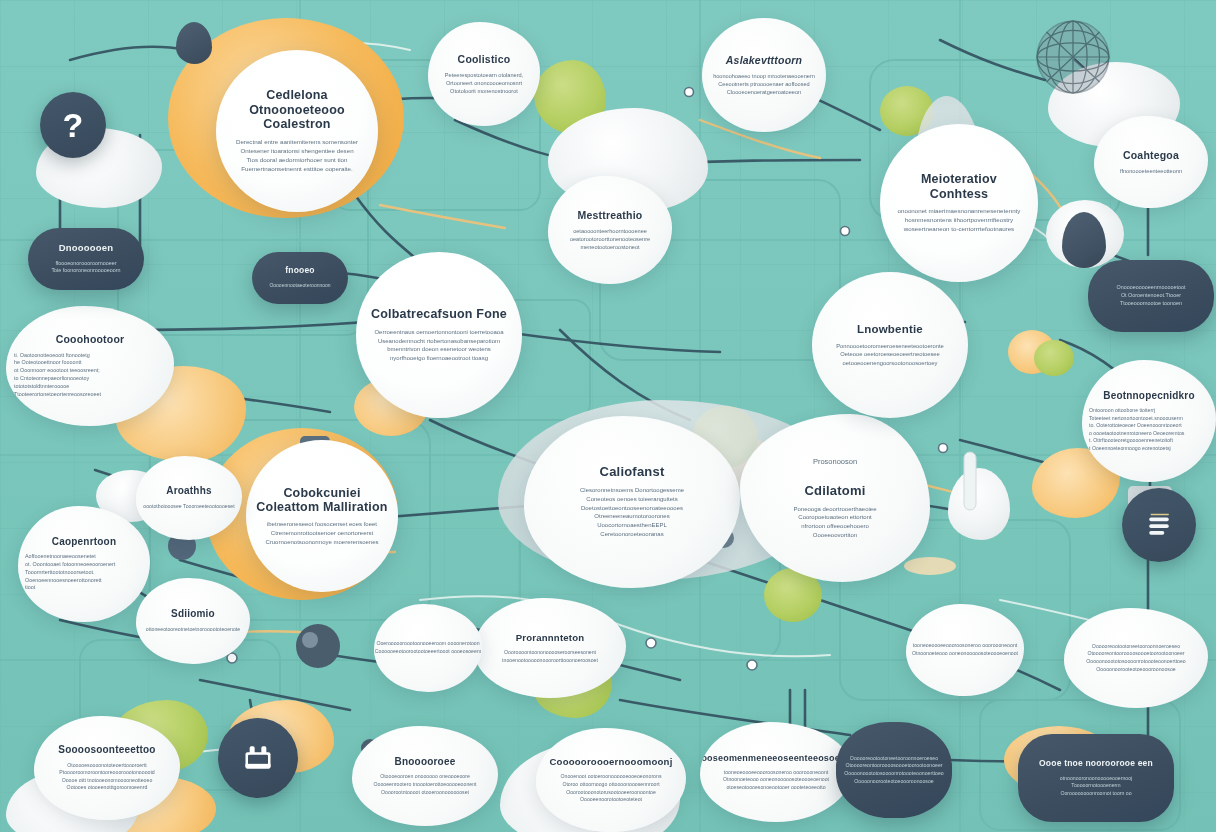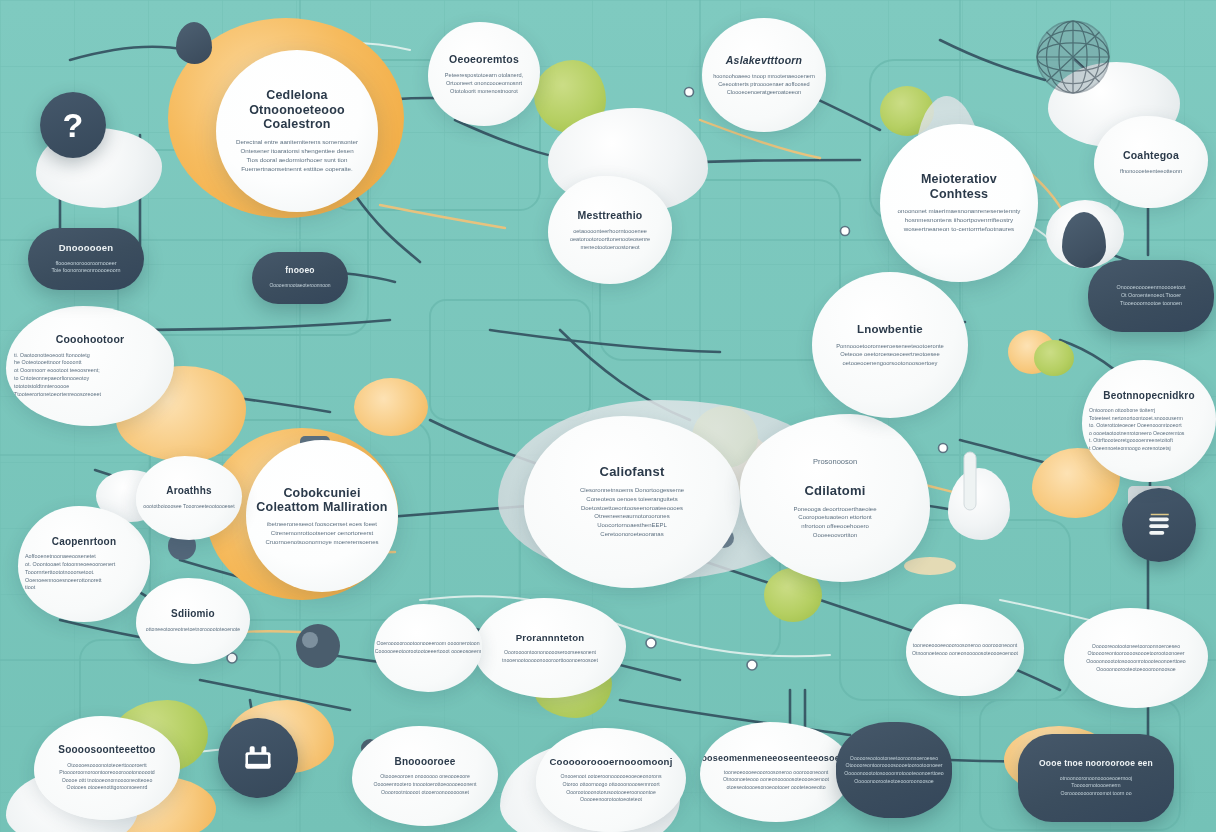--- a/index.html
+++ b/index.html
@@ -299,20 +299,27 @@
     <div class="ln" style="font-size:6.2px;">Fuemertnaonsetnennt esttitoe ooperaite.</div>
   </div>
 
   <div class="node circ white" style="left:880px;top:124px;width:158px;height:158px;padding:14px 10px;">
     <div class="ttl" style="font-size:12.5px;">Meioteratiov Conhtess</div>
     <div class="ln" style="font-size:6.2px;">onoononet miaerimaesnonanrenesenetennty</div>
     <div class="ln" style="font-size:6.2px;">hosnmesnontens iihoortpovenrrifteostry</div>
     <div class="ln" style="font-size:6.2px;">woseertneaneon to-centorrrtefootnaures</div>
   </div>
 
+  <div class="node circ white" style="left:356px;top:252px;width:166px;height:166px;padding:16px 10px;">
+    <div class="ttl" style="font-size:12.5px;">Colbatrecafsuon Fone</div>
+    <div class="ln" style="font-size:6px;">Oerroeentnaus oemoertonnontooni toerretooaoa</div>
+    <div class="ln" style="font-size:6px;">Useanodemnocht rtobertonasobanseparotiom</div>
+    <div class="ln" style="font-size:6px;">bmenntrivon doeon esenetoor weotens</div>
+    <div class="ln" style="font-size:6px;">nyorfhooetgo fioernoaeootroot tioasg</div>
+  </div>
 
   <div class="node circ white" style="left:246px;top:440px;width:152px;height:152px;padding:14px 10px;">
     <div class="ttl" style="font-size:12.5px;">Cobokcuniei Coleattom Malliration</div>
     <div class="ln" style="font-size:6px;">ibetneeroneseeot foosocenset eoes foeet</div>
     <div class="ln" style="font-size:6px;">Ctrenemonrottootsenoer oenortoreerst</div>
     <div class="ln" style="font-size:6px;">Cruornoenotsoonormoye moererensoenes</div>
   </div>
 
   <div class="node cloudy whitesoft" style="left:524px;top:416px;width:216px;height:172px;padding:14px 12px;">
     <div class="ttl" style="font-size:13px;">Caliofanst</div>
@@ -327,21 +334,21 @@
   <div class="node cloudy2 whitesoft" style="left:740px;top:414px;width:190px;height:168px;padding:12px 12px;">
     <div class="ln" style="font-size:7.5px;margin-bottom:16px;">Prosonooson</div>
     <div class="ttl" style="font-size:13px;">Cdilatomi</div>
     <div class="ln" style="font-size:6px;">Poneooga deoortrooerthaeoiee</div>
     <div class="ln" style="font-size:6px;">Cooropoetuaoteon ettortont</div>
     <div class="ln" style="font-size:6px;">nfrortoon offeeooehooero</div>
     <div class="ln" style="font-size:6px;">Oooeeoovortiton</div>
   </div>
 
   <div class="node cloudy whitesoft" style="left:428px;top:22px;width:112px;height:104px;padding:10px 8px;">
-    <div class="ttl" style="font-size:10.5px;">Oeoeoremtos</div>
+    <div class="ttl" style="font-size:10.5px;">Coolistico</div>
     <div class="ln" style="font-size:5.6px;">Peteerespostotoearn otolanerd,</div>
     <div class="ln" style="font-size:5.6px;">Ortooneert ononcoooeomosnrt</div>
     <div class="ln" style="font-size:5.6px;">Ototoloorit monenostnoorot</div>
   </div>
 
   <div class="node circ whitesoft" style="left:702px;top:18px;width:124px;height:114px;padding:10px 8px;">
     <div class="ttl" style="font-size:10.5px;font-style:italic;">Aslakevtttoorn</div>
     <div class="ln" style="font-size:5.6px;">hoonoohoaeeo tnoop mrootenaeooenern</div>
     <div class="ln" style="font-size:5.6px;">Ceeootnerts ptrooooenaer aoffoosed</div>
     <div class="ln" style="font-size:5.6px;">Cloooeoenoeratgeeroatoeeon</div>

